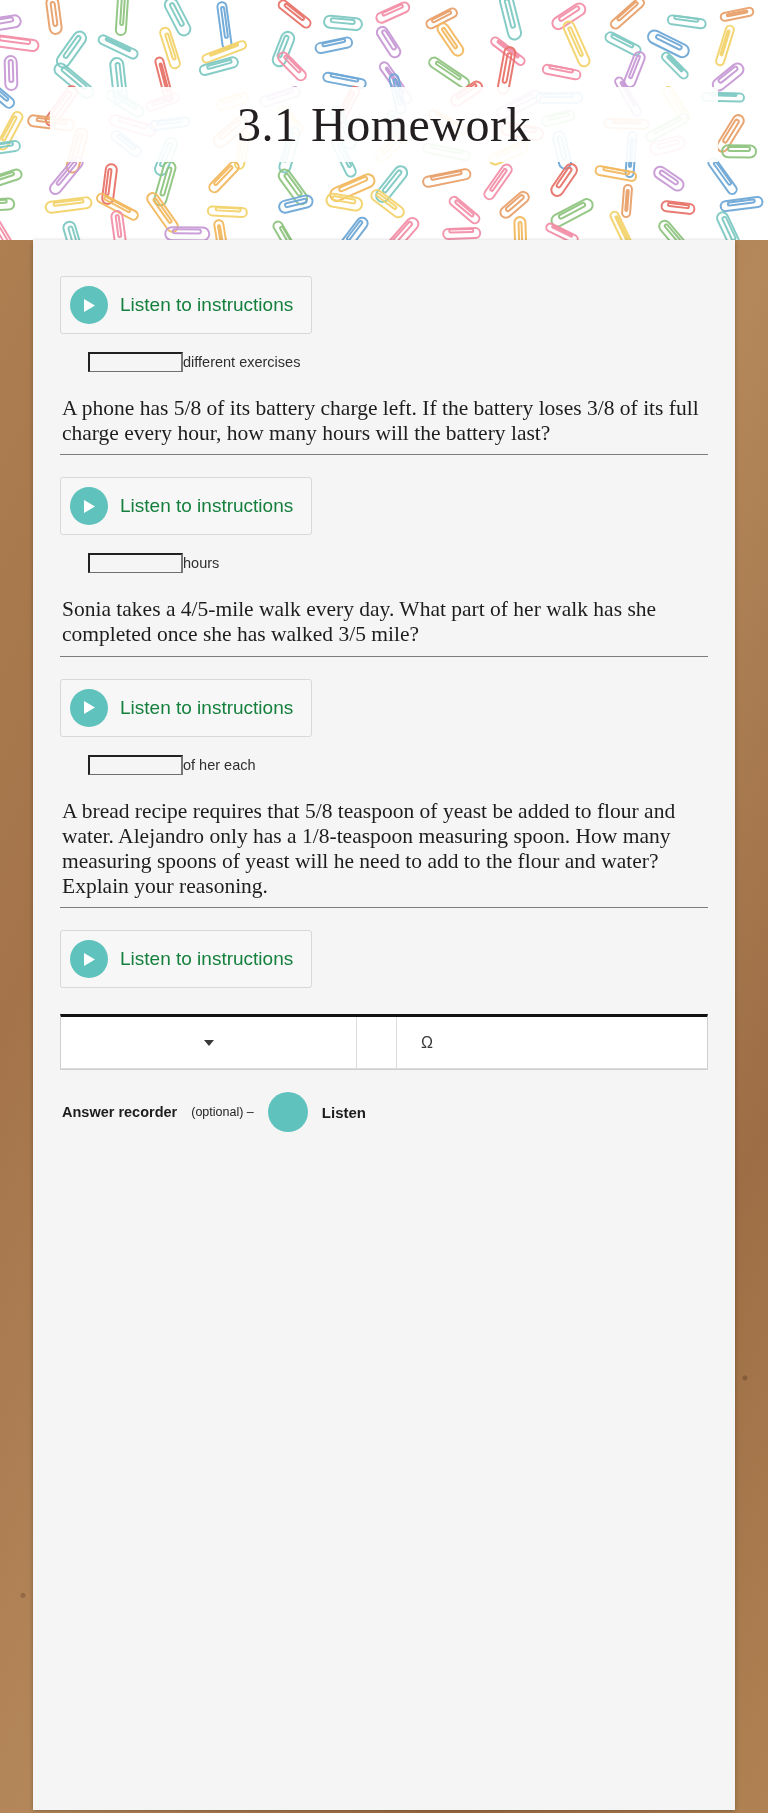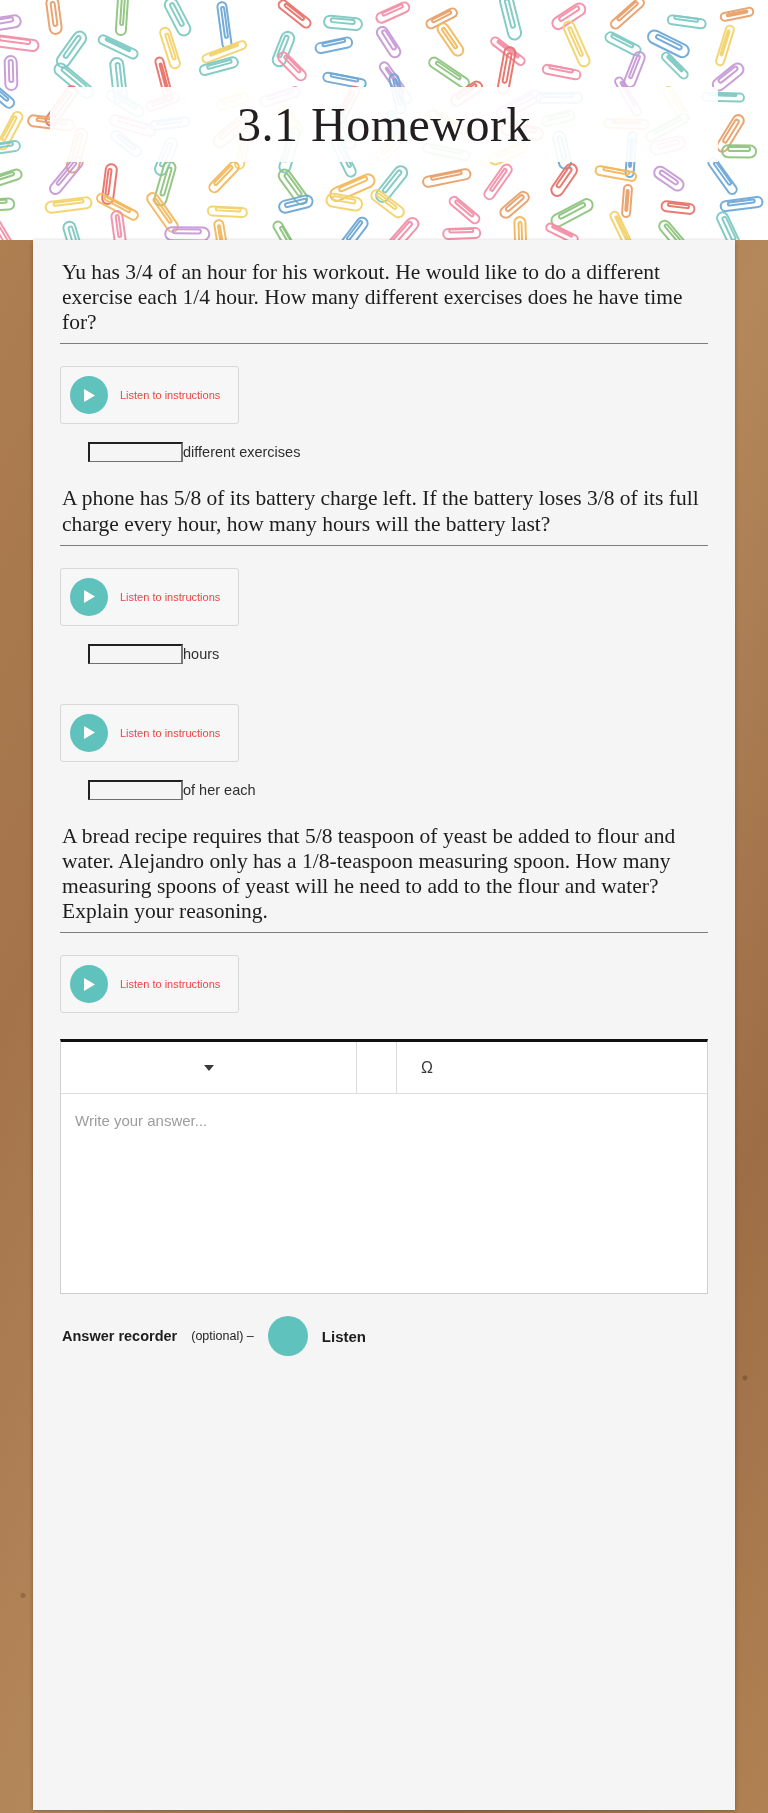--- a/index.html
+++ b/index.html
@@ -106,22 +106,22 @@
     border-radius: 50%;
     background: #5fc2bd;
     display: flex;
     align-items: center;
     justify-content: center;
     flex: 0 0 auto;
   }
   .play-circle svg { display: block; }
   .listen-label {
     font-family: "Liberation Sans", sans-serif;
-    font-size: 11px;
-    color: #ef4444;
+    font-size: 19px;
+    color: #15803d;
   }
 
   .answer-row {
     margin-top: 18px;
     display: flex;
     align-items: flex-end;
     padding-left: 28px;
   }
   .answer-blank {
     width: 95px;
@@ -476,21 +476,20 @@
         <div class="clip" style="width: 5.6032px; height: 27.1683px; border-width: 2.6px; border-color: rgb(127, 201, 195); left: 726.32px; top: 215.23px; transform: rotate(-25deg);"></div>
       </div>
     <div id="title-plate">
       <h1>3.1 Homework</h1>
     </div>
   </div>
 
   <div id="sheet">
 
     <div class="q-block">
-      <p class="q-text">Yu has 3/4 of an hour for his workout. He would like to do a different exercise each 1/4 hour. How many different exercises does he have time for?</p>
       <div class="listen-btn">
         <span class="play-circle">
           <svg width="14" height="15" viewBox="0 0 14 15" aria-hidden="true">
               <polygon points="2,1 13,7.5 2,14" fill="#ffffff"></polygon>
             </svg>
         </span>
         <span class="listen-label">Listen to instructions</span>
       </div>
       <div class="answer-row">
         <input class="answer-blank" type="text" placeholder="" style="">
@@ -508,20 +507,21 @@
         </span>
         <span class="listen-label">Listen to instructions</span>
       </div>
       <div class="answer-row">
         <input class="answer-blank" type="text" placeholder="" style="">
         <span class="answer-unit">hours</span>
       </div>
     </div>
 
     <div class="q-block">
+      <p class="q-text">Sonia takes a 4/5-mile walk every day. What part of her walk has she completed once she has walked 3/5 mile?</p>
       <div class="listen-btn">
         <span class="play-circle">
           <svg width="14" height="15" viewBox="0 0 14 15" aria-hidden="true">
               <polygon points="2,1 13,7.5 2,14" fill="#ffffff"></polygon>
             </svg>
         </span>
         <span class="listen-label">Listen to instructions</span>
       </div>
       <div class="answer-row">
         <input class="answer-blank" type="text" placeholder="" style="">
@@ -543,21 +543,20 @@
       <div id="editor-wrap">
         <div id="toolbar">
           <div class="tb-group tb-g1">
             <span class="caret-down"></span>
           </div>
           <div class="tb-group tb-g2"></div>
           <div class="tb-group tb-g3">
             <span class="omega">Ω</span>
           </div>
         </div>
-        <textarea id="answer-area" placeholder="Write your answer..." style=""></textarea>
       </div>
 
       <div id="recorder-row">
         <span class="rec-label">Answer recorder</span>
         <span class="rec-label rec-optional">(optional) –</span>
         <span class="rec-circle"></span>
         <span class="rec-voice">Listen</span>
       </div>
     </div>
 

